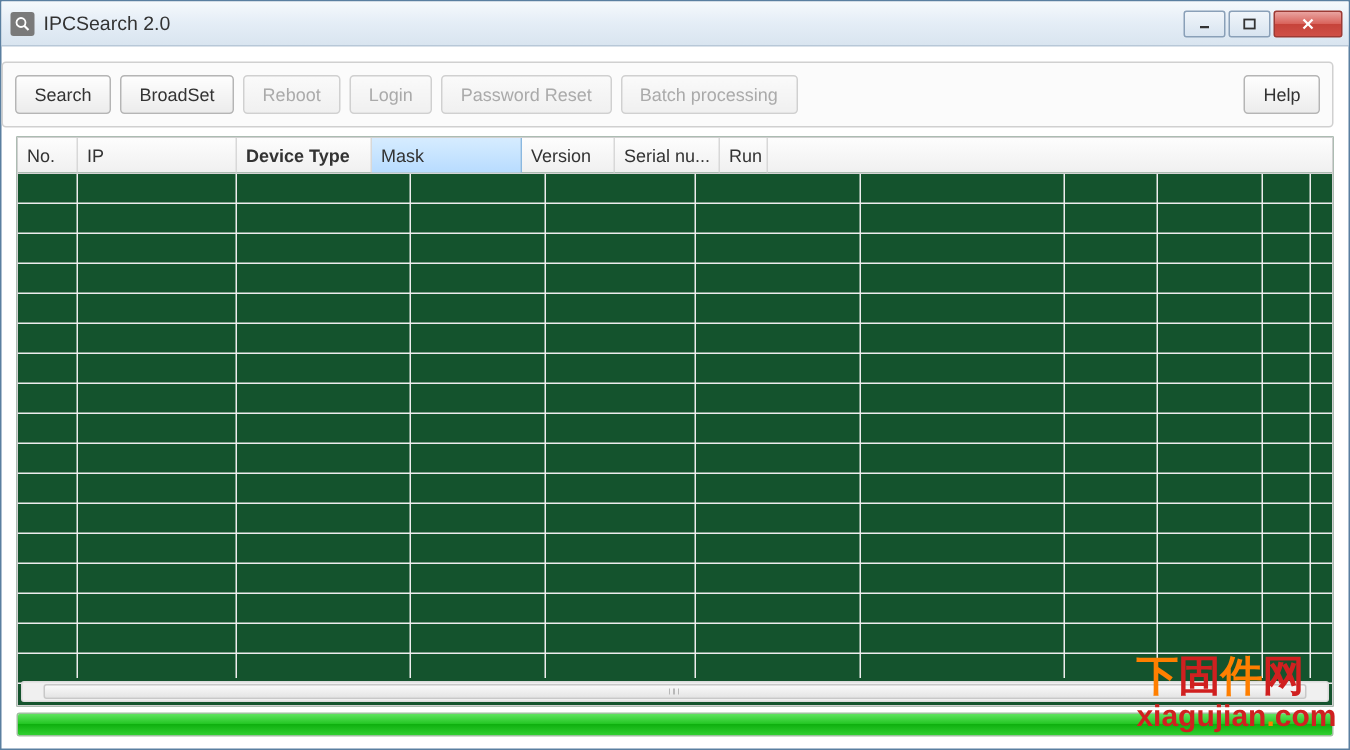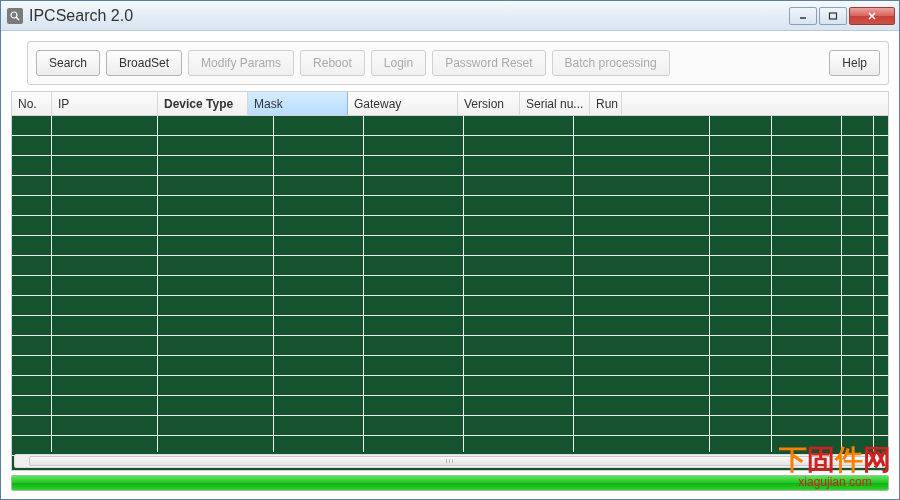--- a/index.html
+++ b/index.html
@@ -33,21 +33,21 @@
       margin-right: 6px;
       display: inline-flex;
       align-items: center;
       justify-content: center;
       border-radius: 2px;
     }
     .titlebar-icon svg { width: 10px; height: 10px; }
     .titlebar-title {
       flex: 1;
       color: #333;
-      font-size: 16px;
+      font-size: 13px;
     }
     .win-controls { display: flex; gap: 2px; }
     .win-btn {
       width: 28px;
       height: 18px;
       border: 1px solid #8aa0b8;
       border-radius: 2px;
       background: linear-gradient(to bottom, #f0f5fa, #d8e4f0);
       display: flex;
       align-items: center;
@@ -55,21 +55,21 @@
       cursor: pointer;
     }
     .win-btn.close {
       width: 46px;
       background: linear-gradient(to bottom, #e9a3a0 0%, #d9645c 48%, #c6433a 52%, #cf4f46 100%);
       border-color: #9c3a34;
     }
     .win-btn svg { width: 10px; height: 10px; }
 
     .toolbar {
-      margin: 10px 10px 6px 26px;
+      margin: 10px 10px 6px 0;
       padding: 8px 8px;
       border: 1px solid #d0d0d0;
       border-radius: 3px;
       background: #fbfbfb;
       display: flex;
       align-items: center;
       gap: 6px;
     }
     .btn {
       height: 26px;
@@ -198,33 +198,32 @@
     .progress-fill {
       height: 100%;
       width: 100%;
       background: linear-gradient(to bottom, #5fe45f 0%, #1fc41f 50%, #0fb00f 50%, #30d030 100%);
     }
 
     .watermark {
       position: absolute;
       right: 8px;
       bottom: 10px;
-      text-align: center;
       line-height: 1.1;
       pointer-events: none;
     }
     .watermark .cn {
       font-size: 28px;
       font-weight: bold;
     }
     .watermark .cn .c1 { color: #ff7f00; }
     .watermark .cn .c2 { color: #d02020; }
     .watermark .url {
-      font-size: 12px;
-      font-weight: normal;
+      font-size: 20px;
+      font-weight: bold;
       color: #d02020;
     }
     .watermark .url .dot { color: #ff7f00; }
   </style>
 </head>
 <body>
 
 <div class="window">
 
   <div class="titlebar">
@@ -251,36 +250,34 @@
             <line x1="2" y1="2" x2="8" y2="8" stroke="#fff" stroke-width="1.5"></line>
             <line x1="8" y1="2" x2="2" y2="8" stroke="#fff" stroke-width="1.5"></line>
           </svg>
       </div>
     </div>
   </div>
 
   <div class="toolbar">
     <button class="btn">Search</button>
     <button class="btn">BroadSet</button>
-    <button class="btn disabled">Modify Params</button>
     <button class="btn disabled">Reboot</button>
     <button class="btn disabled">Login</button>
     <button class="btn disabled">Password Reset</button>
     <button class="btn disabled">Batch processing</button>
     <div class="toolbar-spacer"></div>
     <button class="btn">Help</button>
   </div>
 
   <div class="table-wrap">
     <div class="thead" id="thead">
         <div class="th" style="width: 40px;">No.</div>
         <div class="th" style="width: 106px;">IP</div>
         <div class="th" style="width: 90px; font-weight: bold;">Device Type</div>
         <div class="th selected" style="width: 100px;">Mask</div>
-        <div class="th" style="width: 110px;">Gateway</div>
         <div class="th" style="width: 62px;">Version</div>
         <div class="th" style="width: 70px;">Serial nu...</div>
         <div class="th" style="width: 32px;">Run</div>
       </div>
     <div class="grid-cols" id="gridcols">
         <div class="grid-col" style="width: 40px;"></div>
         <div class="grid-col" style="width: 106px;"></div>
         <div class="grid-col" style="width: 116px;"></div>
         <div class="grid-col" style="width: 90px;"></div>
         <div class="grid-col" style="width: 100px;"></div>

